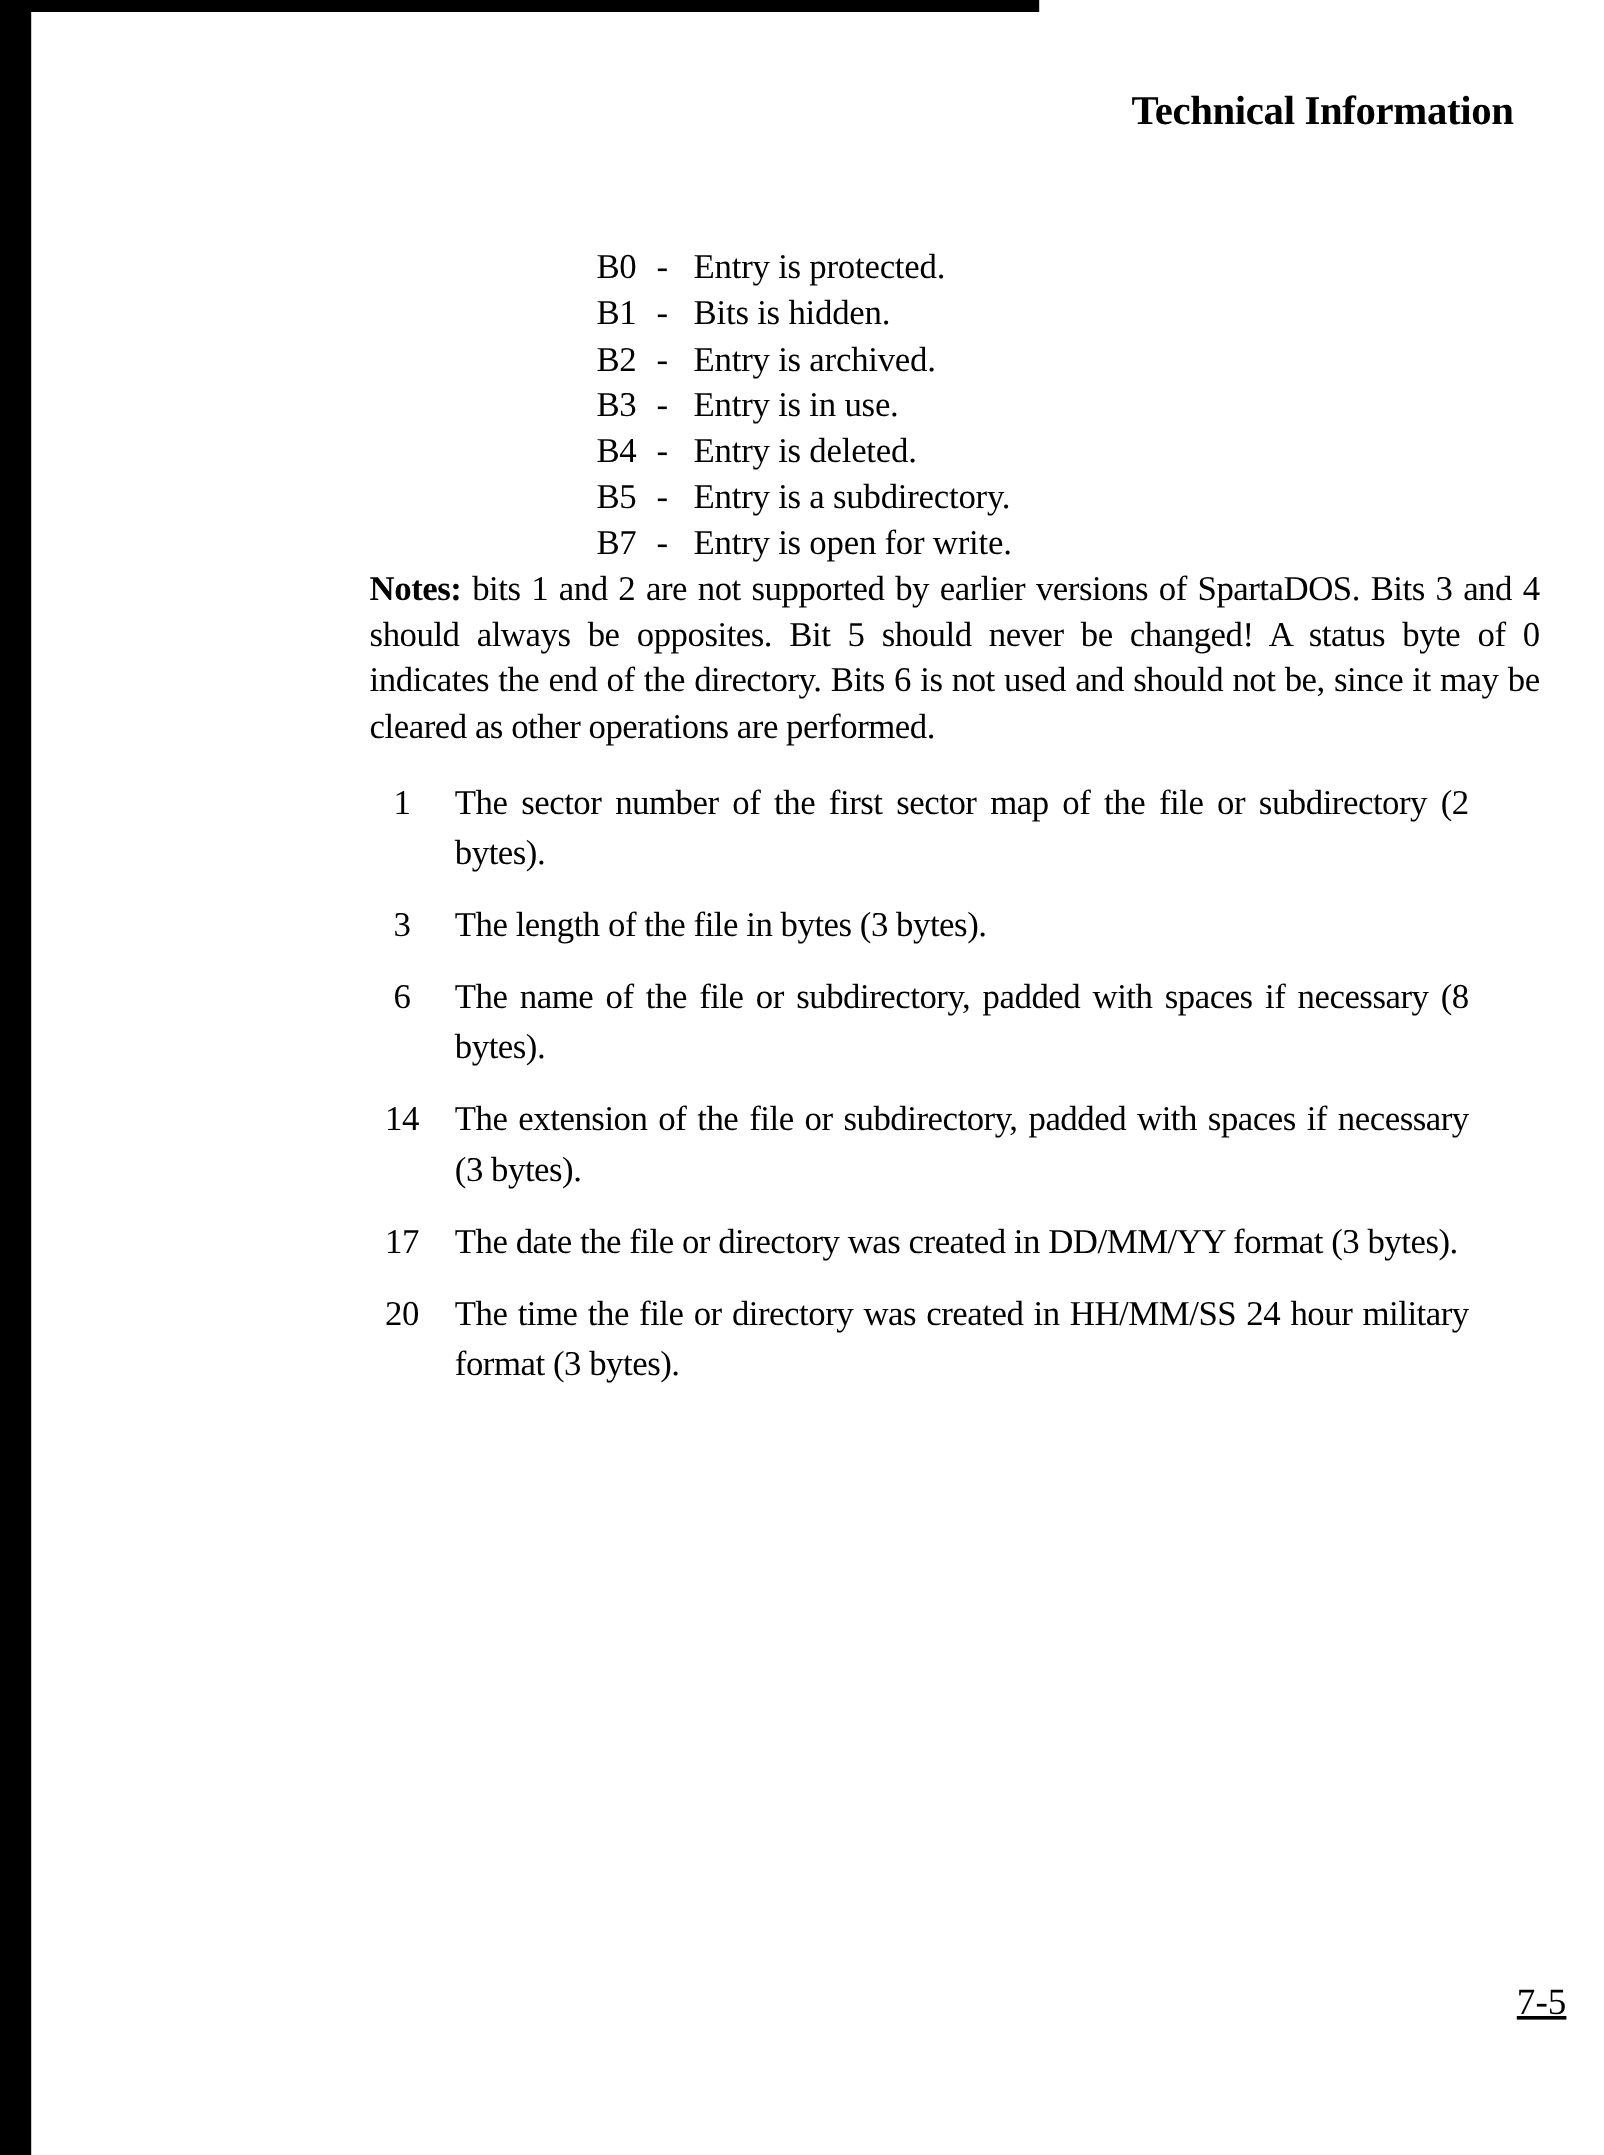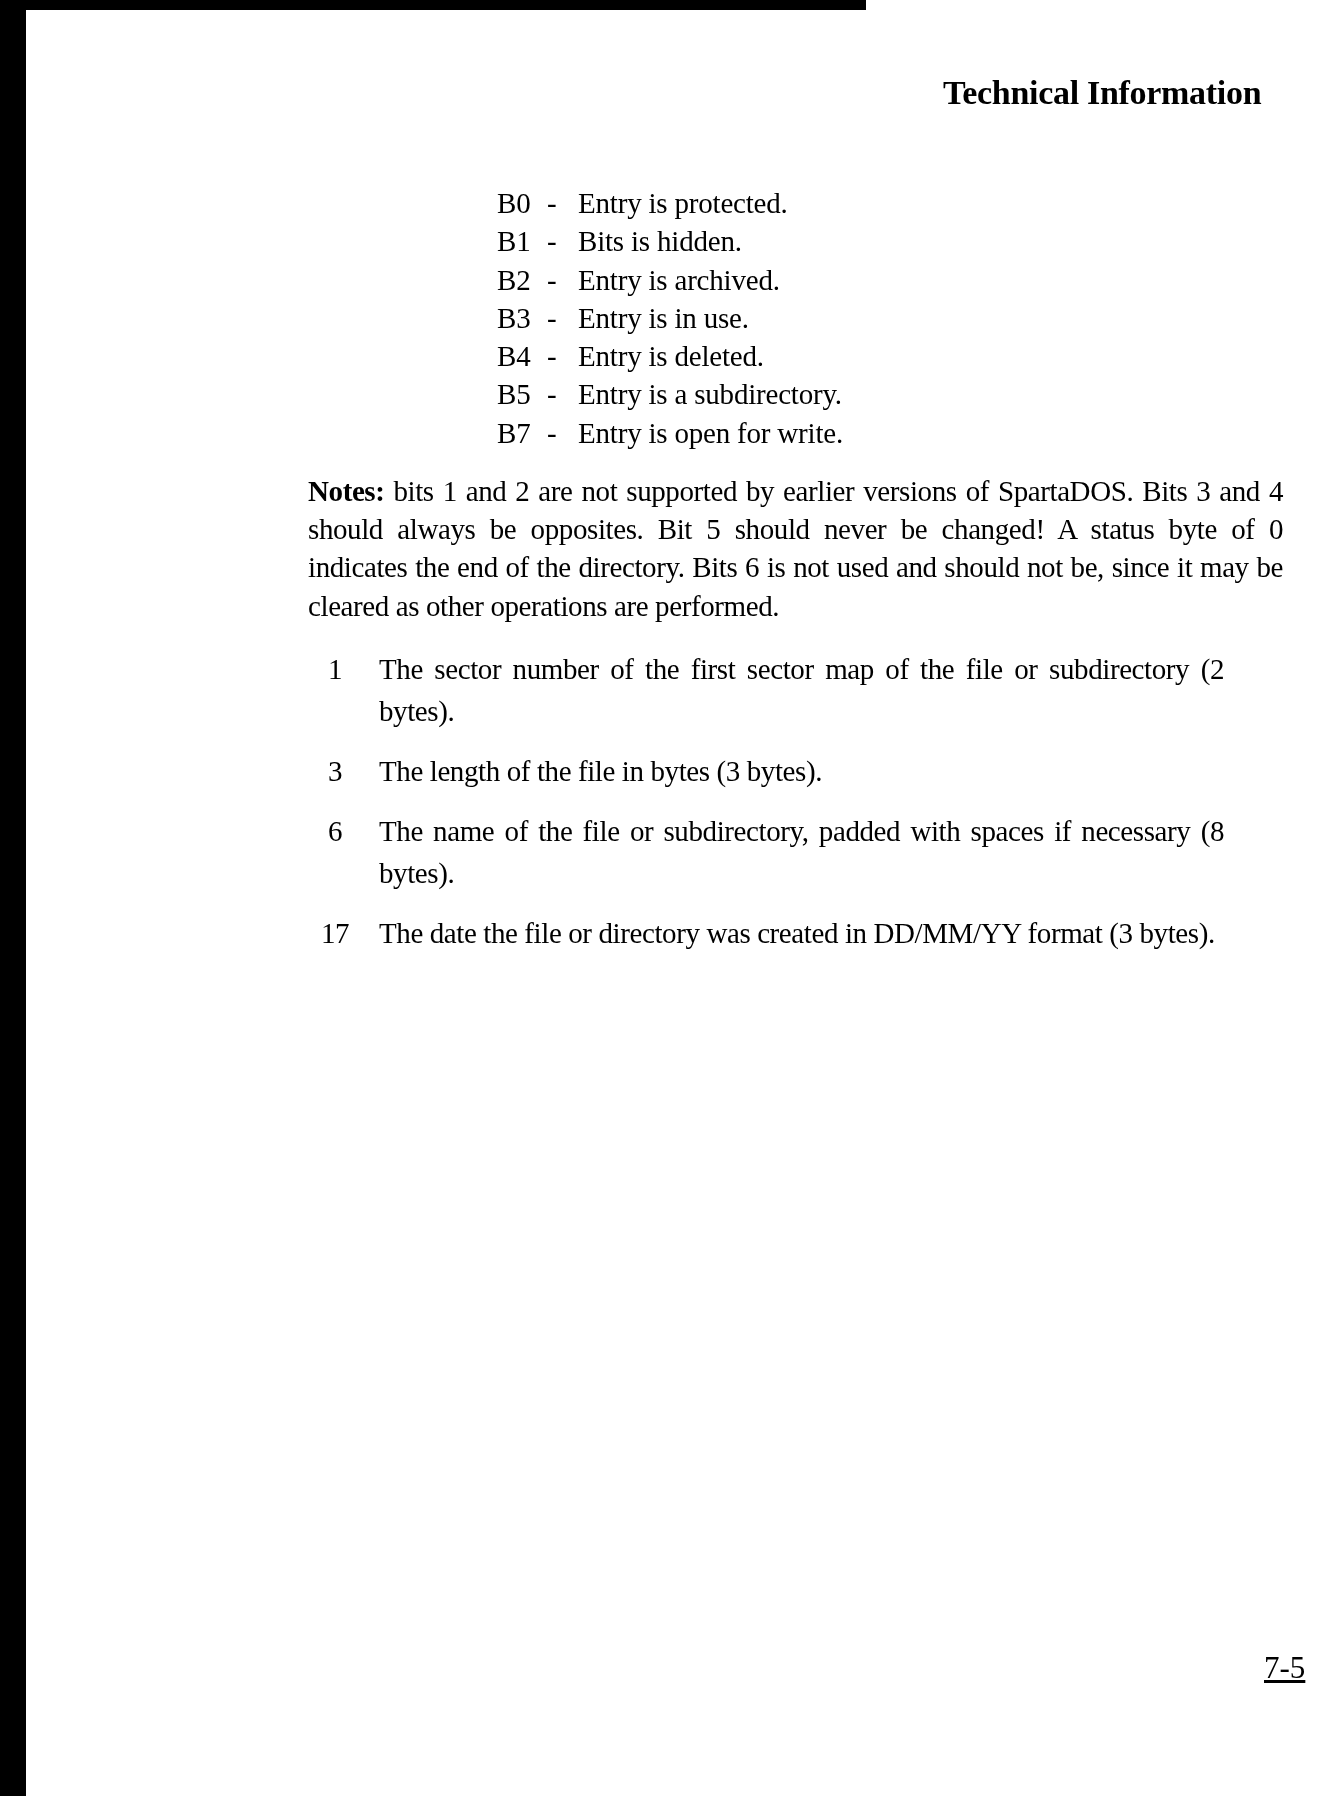--- a/index.html
+++ b/index.html
@@ -33,21 +33,21 @@
     left: 943px; top: 74px;
     font-size: 34px;
     font-weight: bold;
     letter-spacing: -0.3px;
     white-space: nowrap;
   }
 
   
   .b-list {
     position: absolute;
-    left: 497px; top: 184px;
+    left: 497px; top: 204px;
     font-size: 29px;
     line-height: 38.3px;
     letter-spacing: -0.2px;
   }
   .b-row { display: flex; }
   .b-code { width: 50px; flex: none; }
   .b-dash { width: 31px; flex: none; }
   .b-desc { white-space: nowrap; }
 
   
@@ -142,18 +142,26 @@
   </div>
   <div class="offset-row">
     <div class="offset-num">3</div>
     <div class="offset-body">The length of the file in bytes (3 bytes).</div>
   </div>
   <div class="offset-row">
     <div class="offset-num">6</div>
     <div class="offset-body">The name of the file or subdirectory,  padded with spaces if necessary (8 bytes).</div>
   </div>
   <div class="offset-row">
+    <div class="offset-num">14</div>
+    <div class="offset-body">The extension of the file or subdirectory,  padded with spaces if necessary (3 bytes).</div>
+  </div>
+  <div class="offset-row">
     <div class="offset-num">17</div>
     <div class="offset-body">The date the file or directory was created in DD/MM/YY format (3 bytes).</div>
+  </div>
+  <div class="offset-row">
+    <div class="offset-num">20</div>
+    <div class="offset-body">The time the file or directory was created in HH/MM/SS 24 hour military format (3 bytes).</div>
   </div>
 </div>
 
 <div class="page-number">7-5</div>
 
 </body></html>

